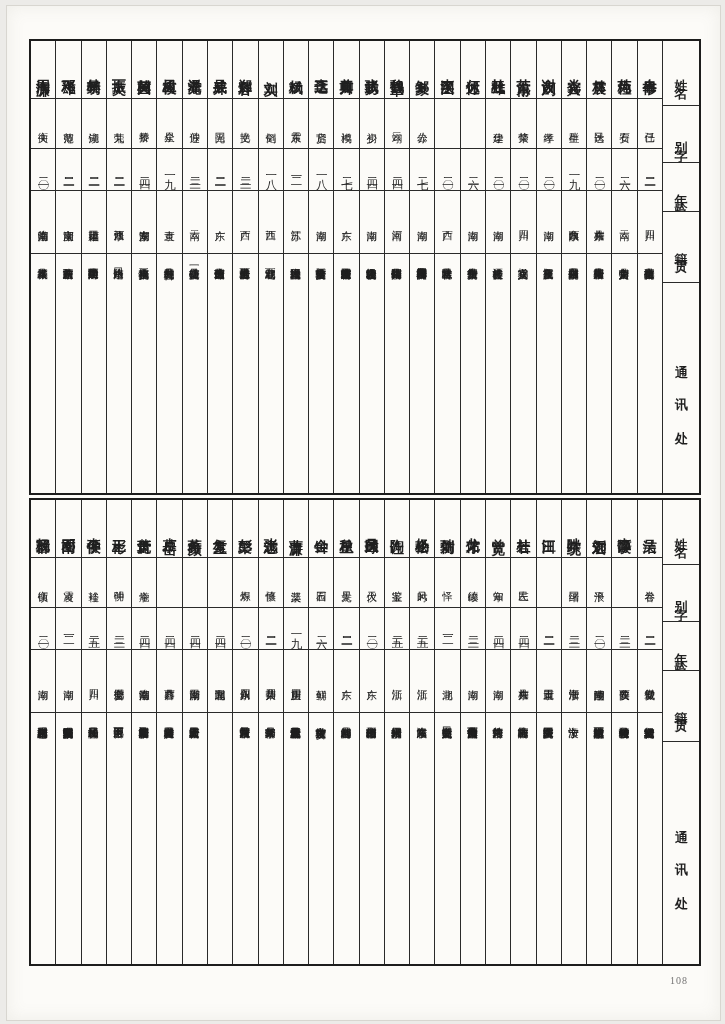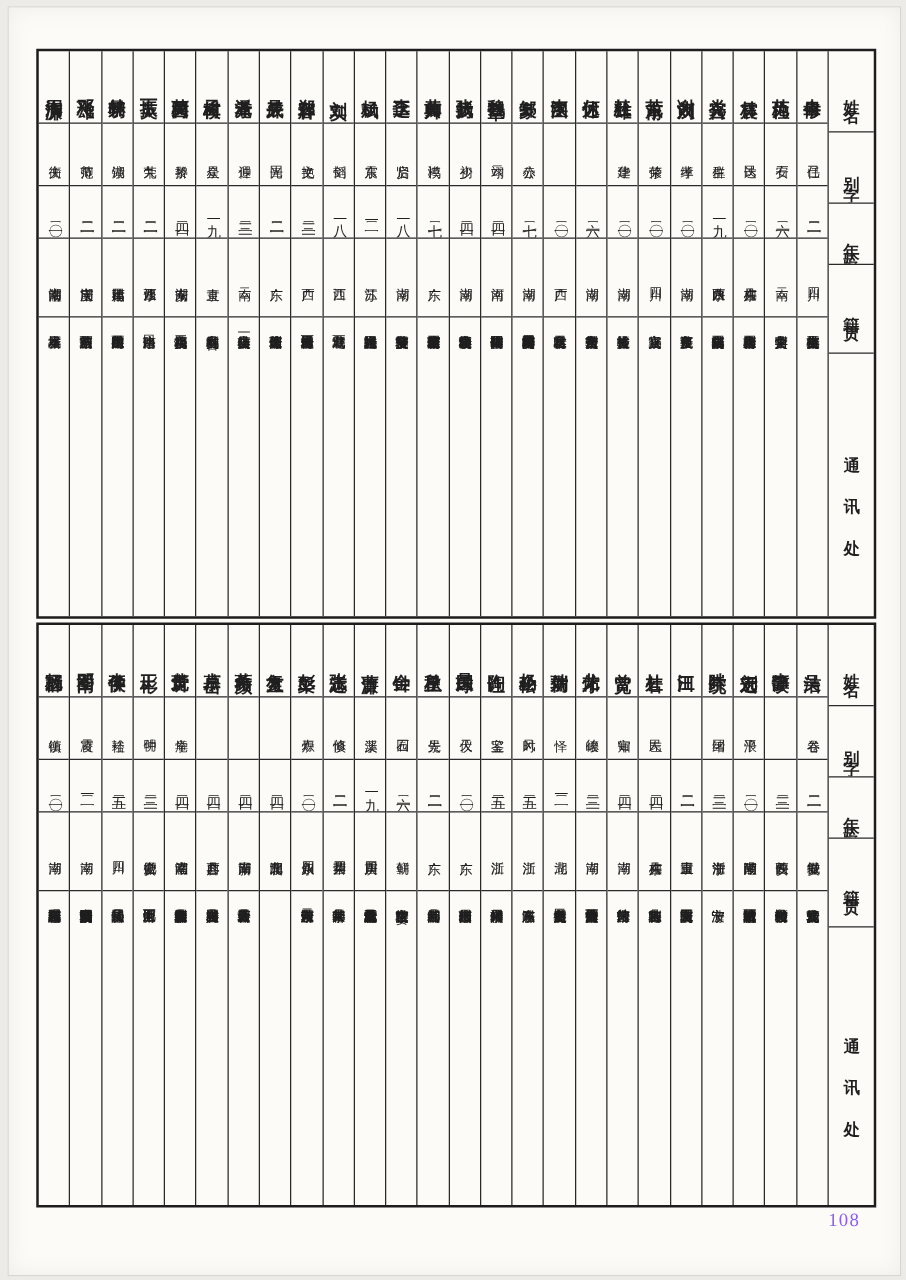--- a/index.html
+++ b/index.html
@@ -61,23 +61,23 @@
     font-size:10.5px;
     justify-content:flex-start;
     padding-top:6px;
     line-height:12px;
   }
   .header-col .cell{font-size:13px;font-weight:700;letter-spacing:.55em;padding-top:.55em;}
   .header-col .cell.addr{letter-spacing:2.6em;padding-top:2.6em;justify-content:center;font-weight:700;}
   .page-number{
     position:absolute;
     right:32px;bottom:34px;
-    font-size:15px;
+    font-size:10px;
     letter-spacing:1px;
-    color:#8b5cf6;
+    color:#737373;
     font-family:"Liberation Serif","DejaVu Serif",serif;
   }
 </style>
 </head>
 <body>
 
 <div class="page">
   <div class="vtable" id="table-top">
     <div class="cols">
         <div class="col header-col">

